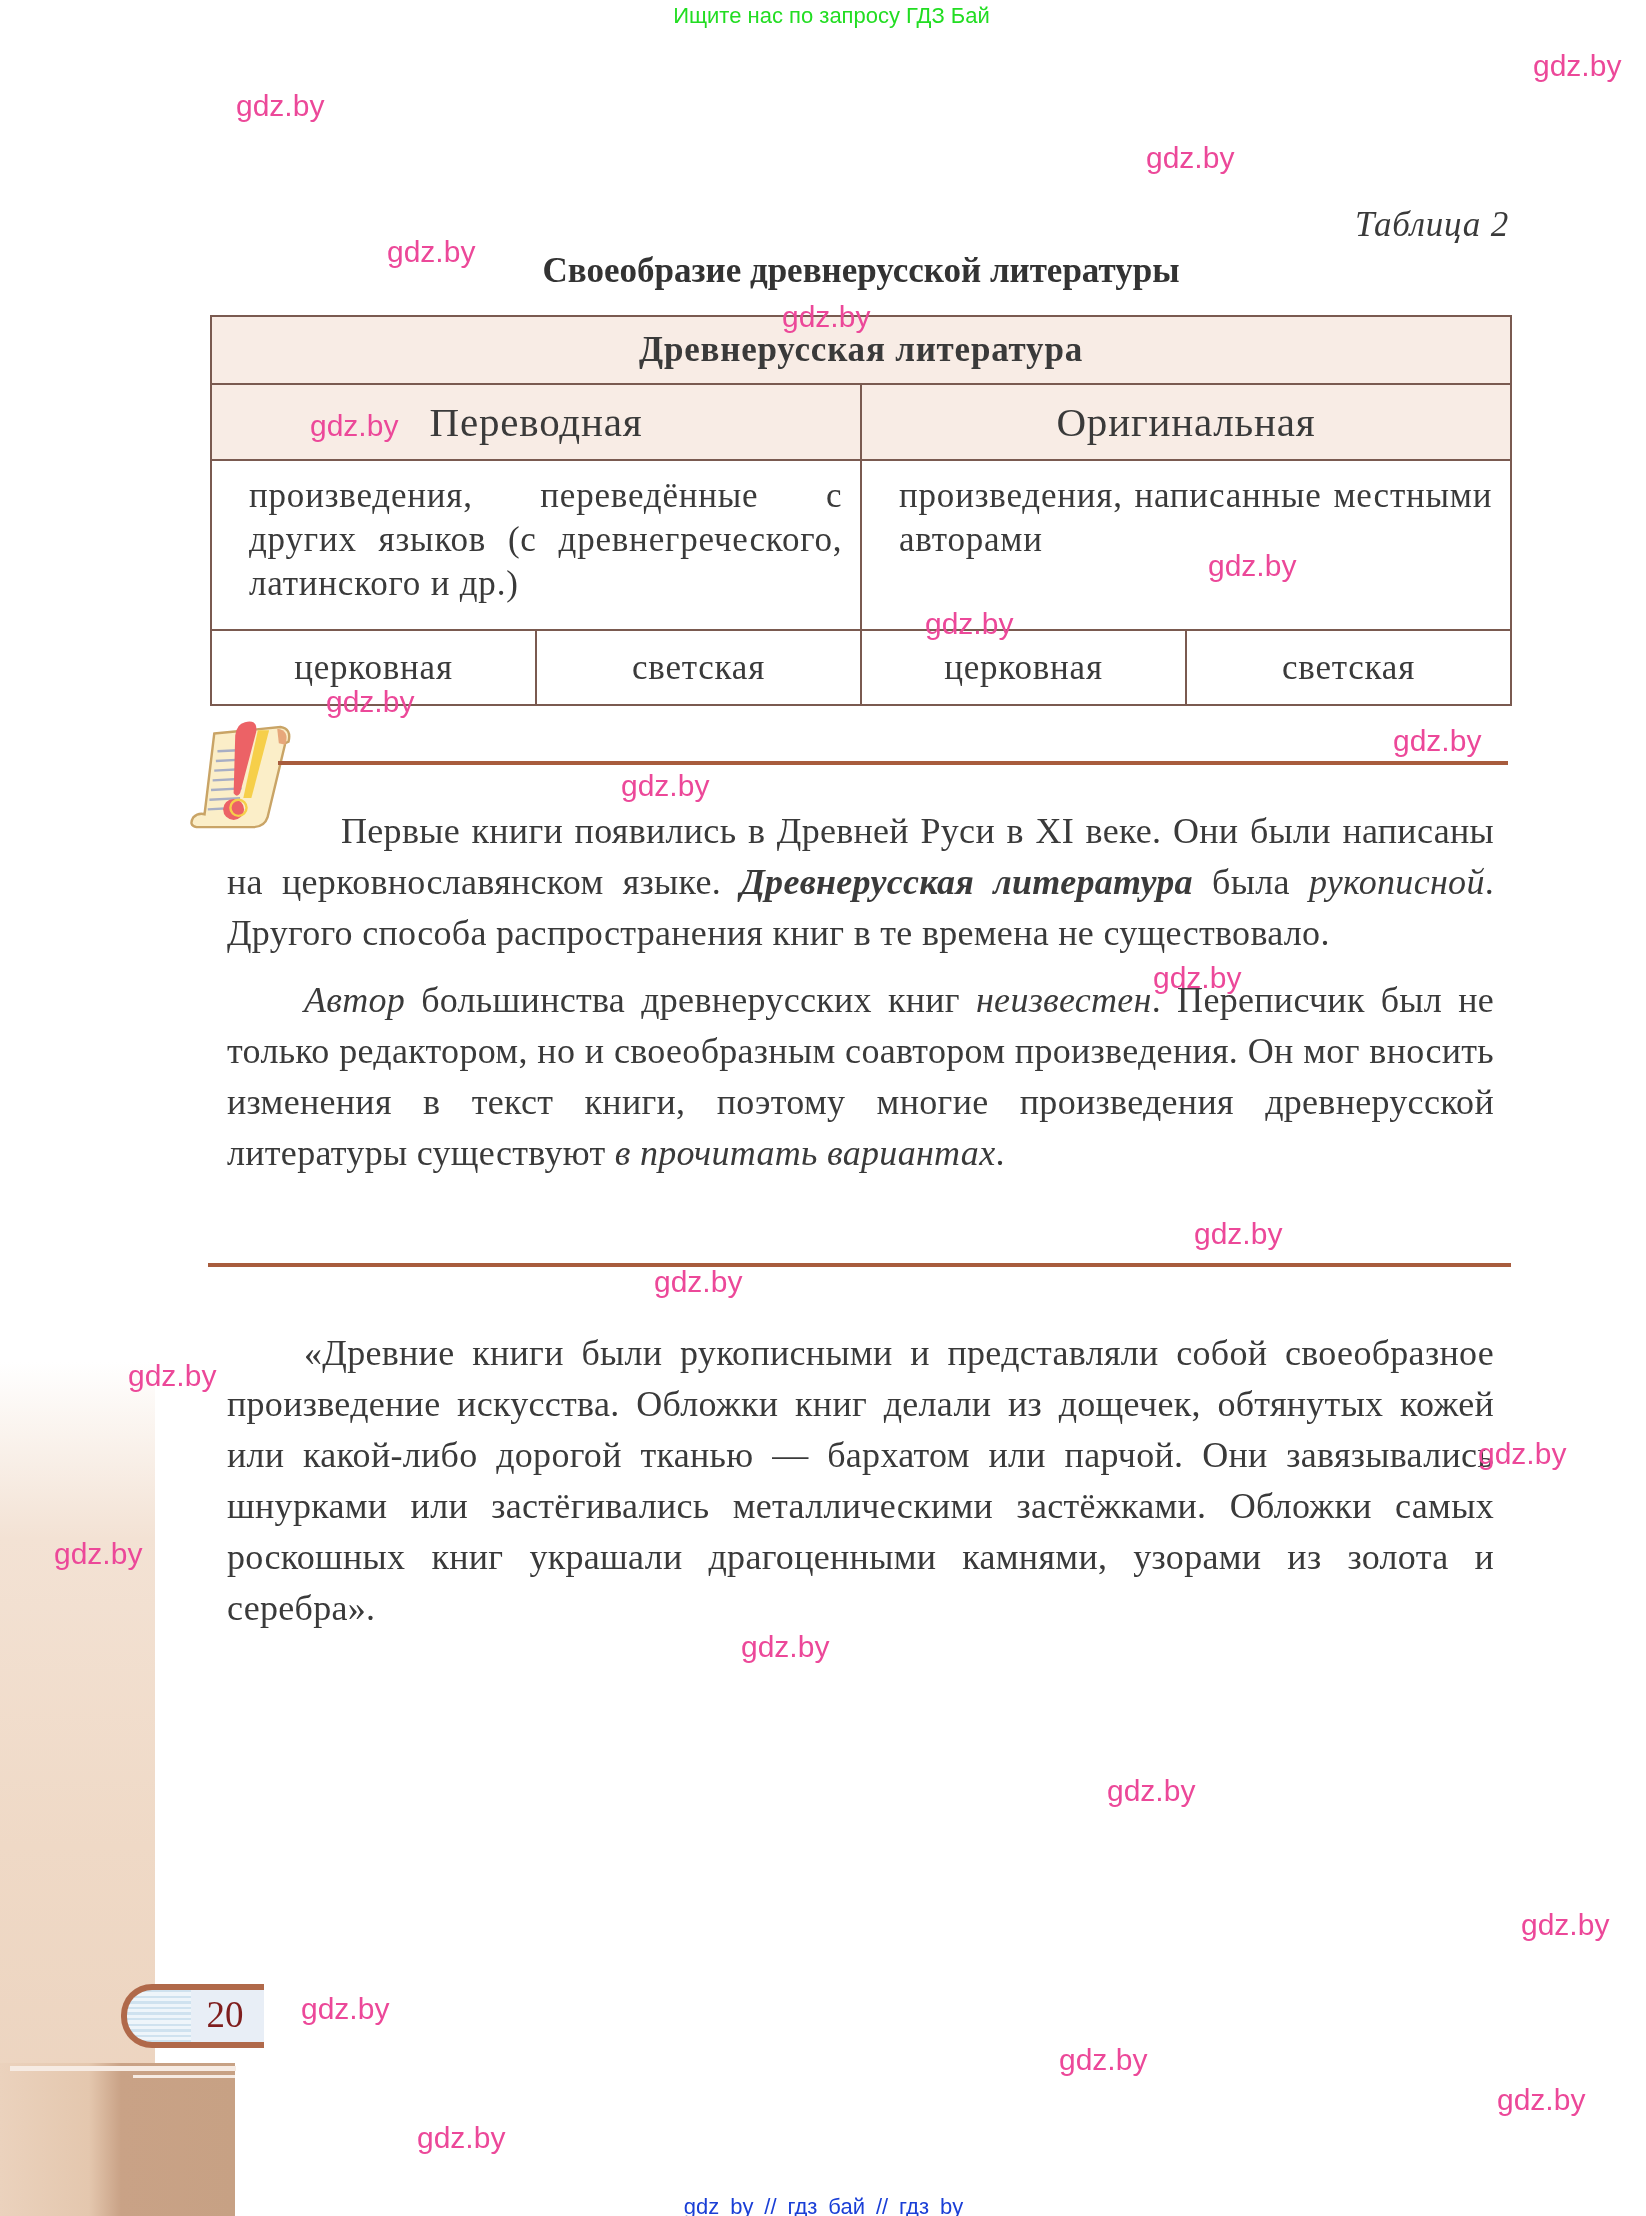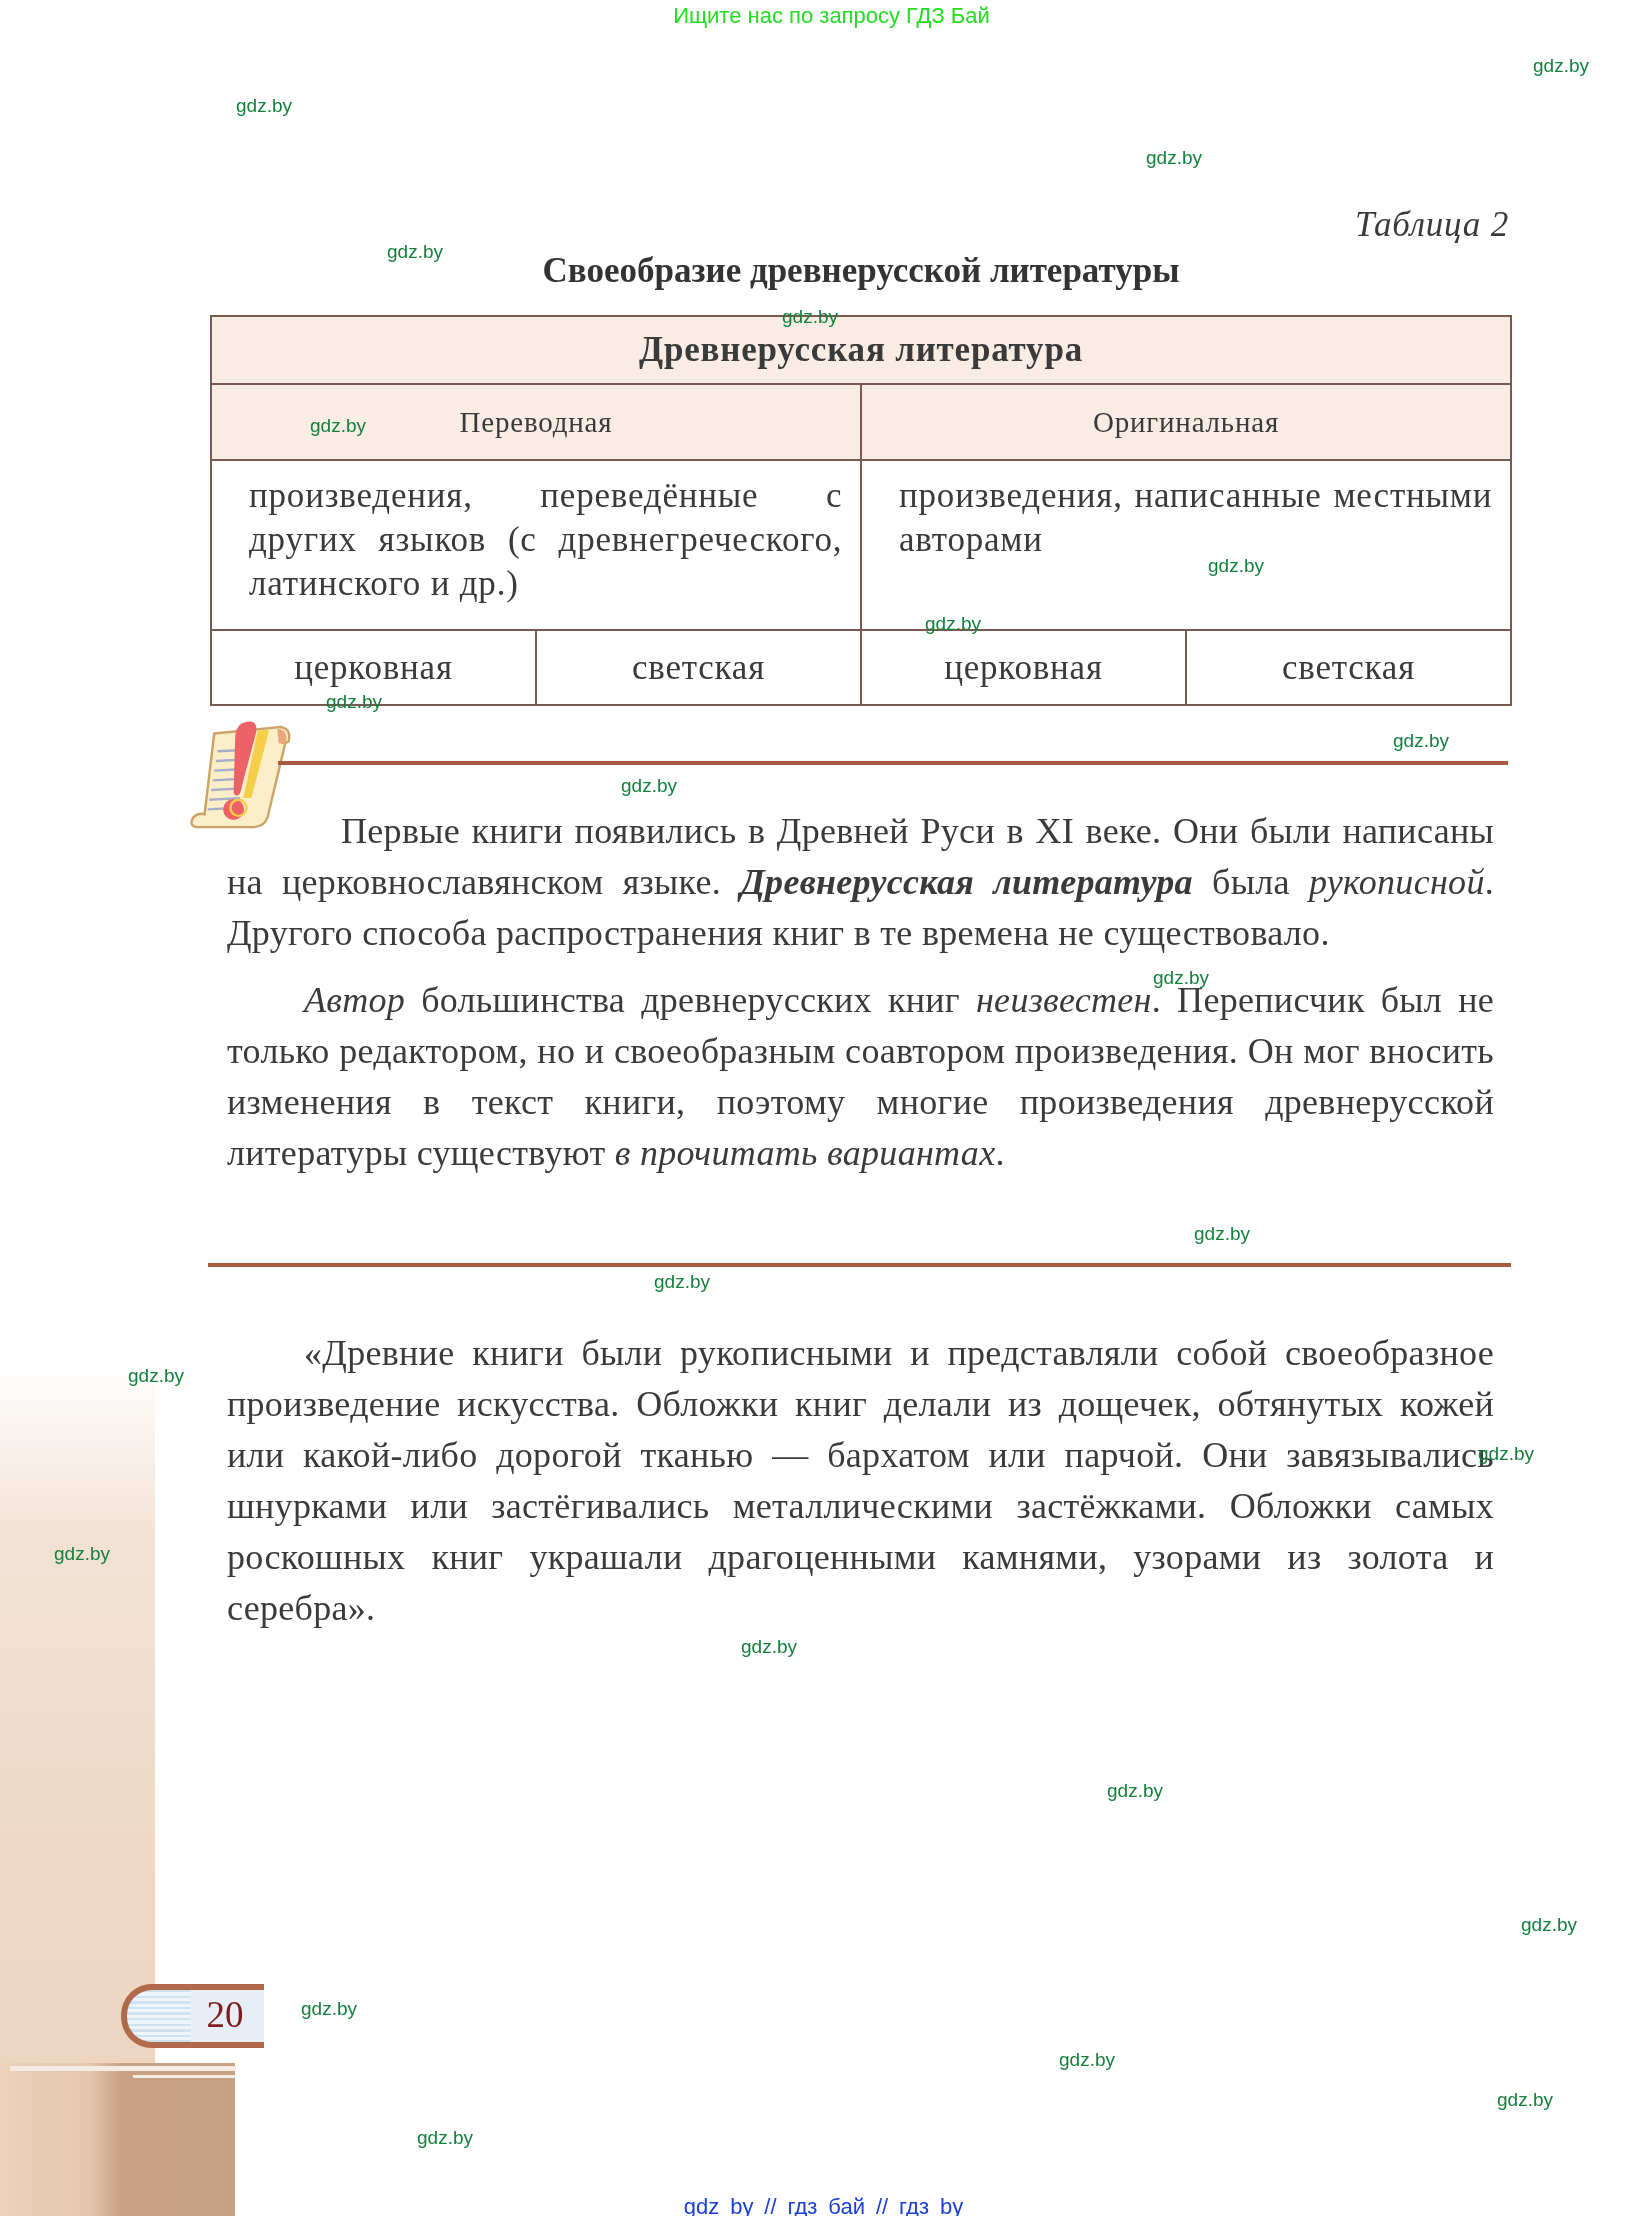--- a/index.html
+++ b/index.html
@@ -58,21 +58,21 @@
   .lit-table {
     position: absolute; left: 210px; top: 315px; width: 1302px;
     border-collapse: collapse; table-layout: fixed;
   }
   .lit-table td {
     border: 2px solid #7a5a50; padding: 0; font-size: 35px; color: #3a3a3a;
     letter-spacing: 0.8px;
   }
   .lit-table .head-row td { background: #f8ece5; text-align: center; }
   .row-main td { height: 66px; font-weight: bold; font-size: 35px; }
-  .row-sub td { height: 74px; font-size: 29px; }
+  .row-sub td { height: 74px; font-size: 41px; }
   .row-desc td { height: 155px; vertical-align: top; padding: 13px 17.7px 0 37px; line-height: 44px; }
   .row-desc td.right { }
   .row-kind td { height: 73px; text-align: center; }
   .lit-table td.justify { text-align: justify; text-align-last: left; margin-top: 7px; }
 
   
   .rule { position: absolute; height: 4px; background: #a85c3d; }
 
   
   .body-text {
@@ -83,21 +83,21 @@
   .body-text p { margin: 16px; text-indent: 77px; }
   .body-text p.first { text-indent: 114px; }
   .bi { font-style: italic; font-weight: bold; }
   .i { font-style: italic; }
 
   
   .scroll-icon { position: absolute; left: 190px; top: 719px; width: 105px; height: 113px; }
 
   
   .wm {
-    position: absolute; font-family: "Liberation Sans", sans-serif; font-size: 19px; color: #15803d;
+    position: absolute; font-family: "Liberation Sans", sans-serif; font-size: 30px; color: #ec4899;
     white-space: nowrap; line-height: 26px;
   }
 
   .footer {
     position: absolute; left: 0; width: 1647px; top: 2194px; text-align: center;
     font-family: "Liberation Sans", sans-serif; font-size: 22px; color: #1a3fd6; word-spacing: 4.8px;
   }
 </style>
 </head>
 <body>

